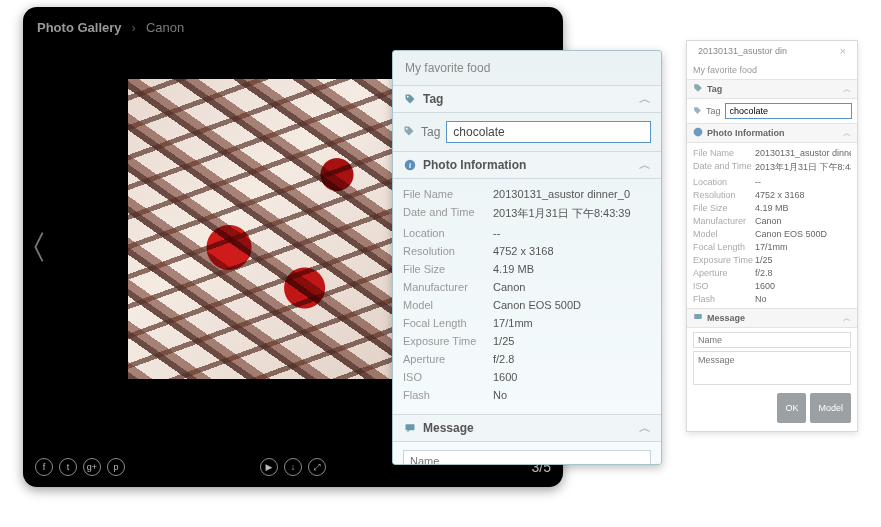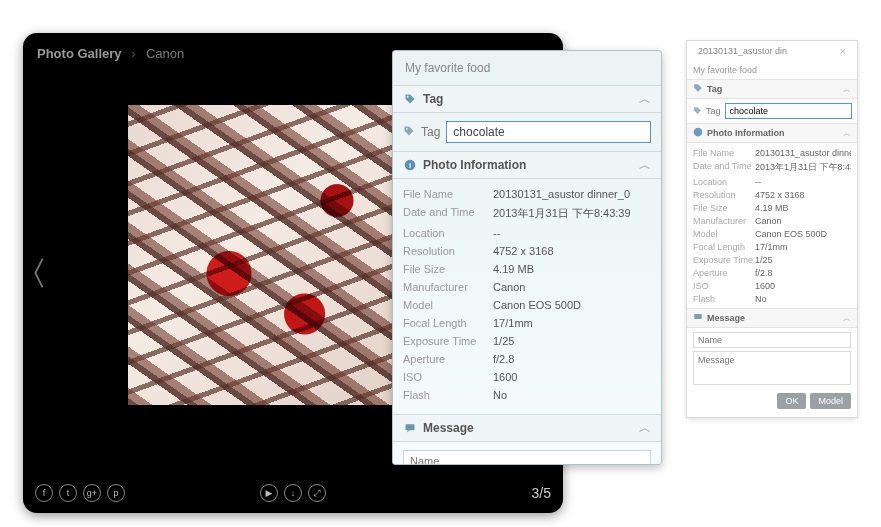--- a/index.html
+++ b/index.html
@@ -1,17 +1,17 @@
 <!DOCTYPE html>
 <html><head>
 <meta charset="utf-8">
 <style>
 *{box-sizing:border-box;margin:0;padding:0;font-family:Arial,Helvetica,sans-serif}
 body{width:881px;height:527px;background:#fff;position:relative;overflow:hidden}
-.viewer{position:absolute;left:23px;top:33px;width:540px;height:480px;background:#000;border-radius:14px;box-shadow:0 3px 12px rgba(0,0,0,.4)}
+.viewer{position:absolute;left:23px;top:7px;width:540px;height:480px;background:#000;border-radius:14px;box-shadow:0 3px 12px rgba(0,0,0,.4)}
 .viewer-top{height:40px;display:flex;align-items:center;padding:0 14px;color:#7a7a7a;font-size:13px}
 .viewer-top .title{color:#999;font-weight:bold}
 .viewer-top .sep{margin:0 10px;color:#555}
 .photo-area{position:absolute;left:0;right:0;top:40px;bottom:40px}
 .nav-arrow{position:absolute;top:50%;transform:translateY(-50%);width:24px;height:60px;display:flex;align-items:center;justify-content:center;color:#777;cursor:pointer}
 .nav-arrow.left{left:4px}
 .nav-arrow.right{right:4px}
 .nav-arrow svg{width:18px;height:36px}
 .photo{position:absolute;left:105px;top:32px;width:300px;height:300px;background:linear-gradient(135deg,#e8d9d0 0%,#f4ebe3 40%,#e0cfc4 100%);overflow:hidden}
 .photo::before{content:"";position:absolute;inset:20px 10px 10px 20px;background:
@@ -55,21 +55,21 @@
 .panel-sm .trow{display:flex;align-items:center;gap:4px;padding:4px 6px}
 .panel-sm .trow input{flex:1;height:16px;border:1px solid #5a94c7;padding:0 4px;font-size:9px}
 .panel-sm .kvs{padding:3px 6px}
 .panel-sm .kv2{display:flex;padding:1.5px 0}
 .panel-sm .kv2 .k{width:62px;color:#aaa}
 .panel-sm .kv2 .v{flex:1;color:#666;white-space:nowrap;overflow:hidden}
 .panel-sm .mbody{padding:4px 6px;display:flex;flex-direction:column;gap:3px}
 .panel-sm .mbody input{height:16px;border:1px solid #dcdcdc;padding:0 4px;font-size:9px}
 .panel-sm .mbody textarea{height:34px;border:1px solid #dcdcdc;padding:3px 4px;font-size:9px;resize:none}
 .panel-sm .btns{display:flex;gap:4px;justify-content:flex-end;padding:4px 6px 8px 6px}
-.panel-sm .btns button{height:16px;padding:0 8px;font-size:9px;background:#9aa0a4;color:#fff;border:none;border-radius:2px;cursor:pointer}
+.panel-sm .btns button{height:30px;padding:0 8px;font-size:9px;background:#9aa0a4;color:#fff;border:none;border-radius:2px;cursor:pointer}
 .hicon svg{width:12px;height:12px}
 </style>
 </head>
 <body>
 
 <div class="viewer">
   <div class="viewer-top">
     <span class="title">Photo Gallery</span>
     <span class="sep">›</span>
     <span>Canon</span>

